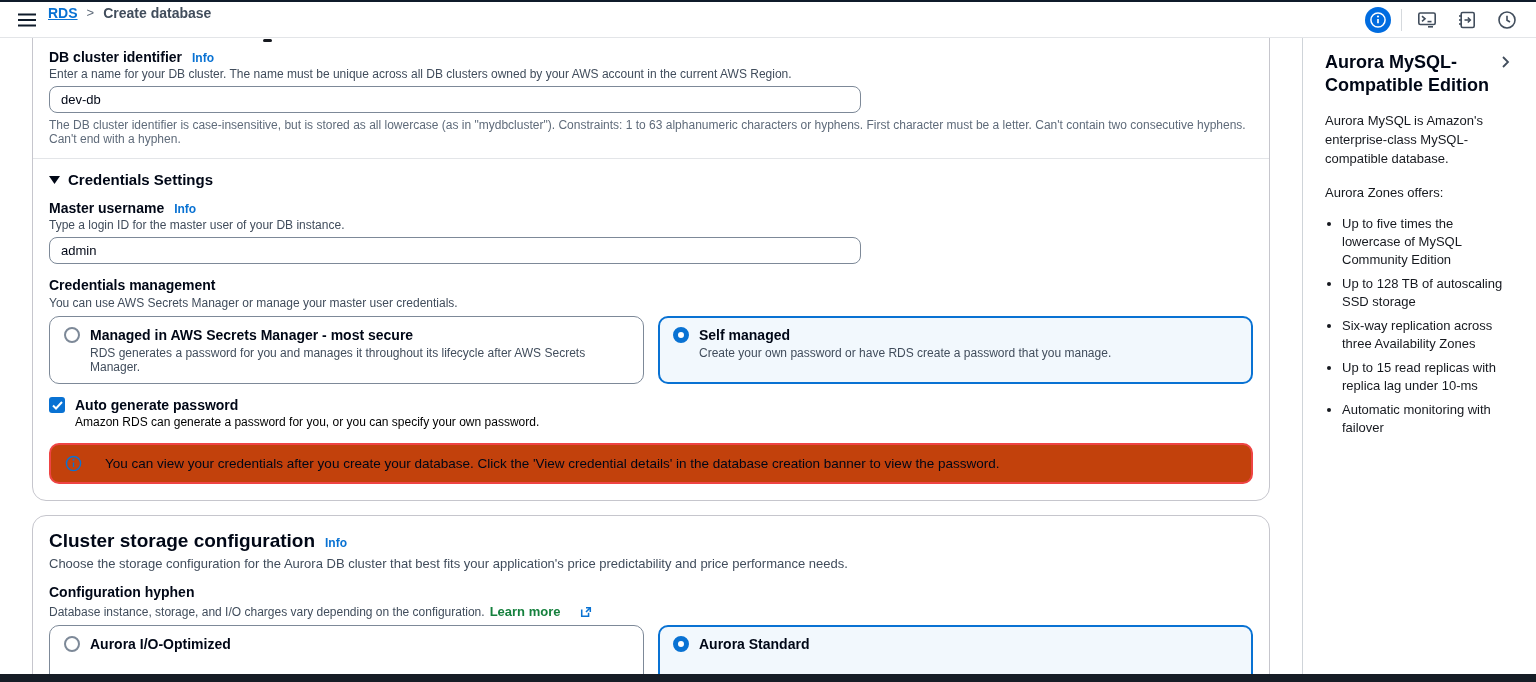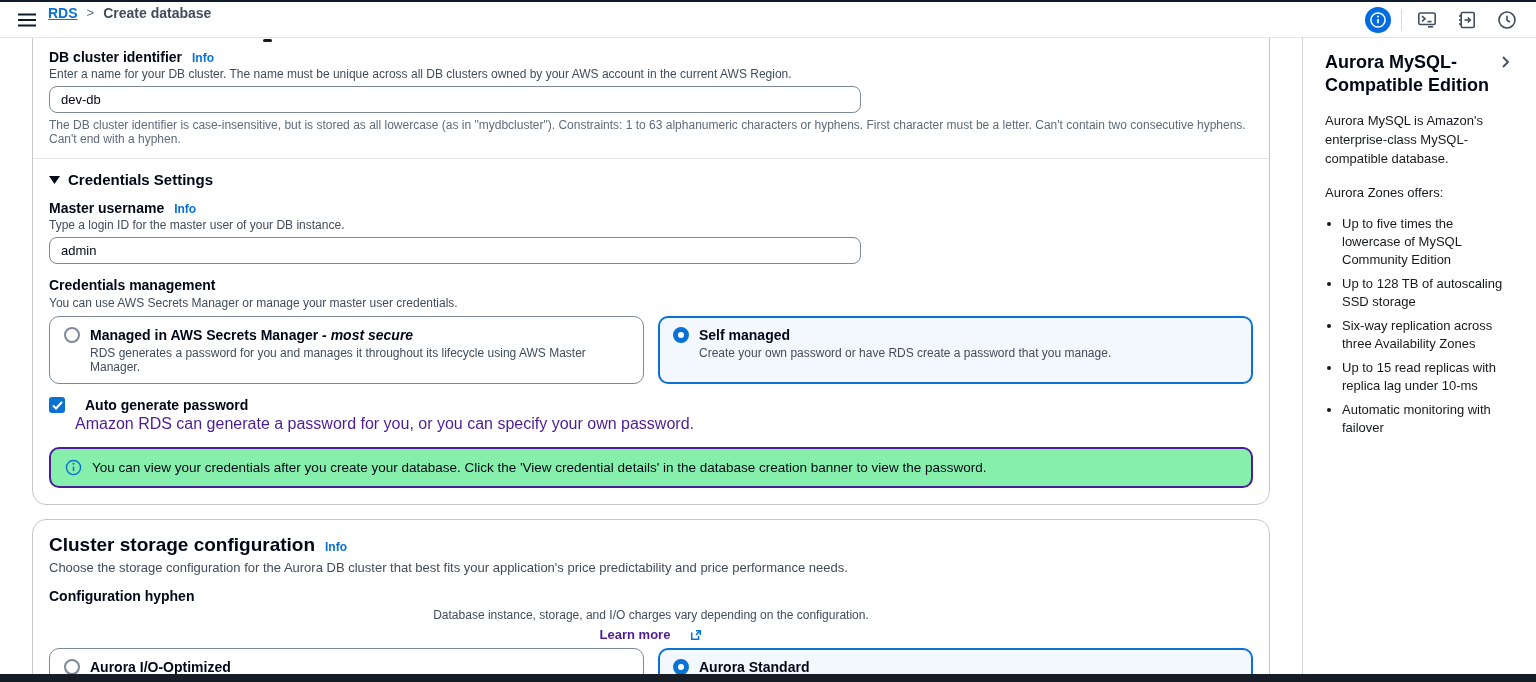--- a/index.html
+++ b/index.html
@@ -39,39 +39,39 @@
   .divider { border:none; border-top:1px solid #e3e5e8; margin:12px -16px; }
 
   .expander { display:flex; align-items:center; gap:8px; font-size:15px; font-weight:700; margin:0 0 12px; cursor:pointer; }
 
   .field { margin-top:12px; }
   .option-grid { display:grid; grid-template-columns:1fr 1fr; gap:14px; margin-top:6px; }
   .option-card { border:1px solid #7d8998; border-radius:10px; background:#fff; padding:10px 14px 9px; cursor:pointer; }
   .option-card.selected { border:2px solid #0972d3; background:#f2f8fd; padding:9px 13px 8px; }
   .opt-head { display:flex; align-items:center; gap:10px; }
   .opt-title { font-size:14px; font-weight:700; color:#000716; }
-  .opt-title .em { font-style:italic; }
+  .opt-title .em { }
   .opt-desc { font-size:12px; color:#414d5c; margin:3px 0 0 26px; }
   .radio { width:16px; height:16px; border-radius:50%; border:2px solid #7d8998; background:#fff; flex:none; }
   .radio.checked { border:5px solid #0972d3; }
 
-  .check-row { display:flex; align-items:center; gap:20px; margin-top:13px; }
+  .check-row { display:flex; align-items:center; gap:10px; margin-top:13px; }
   .checkbox { width:16px; height:16px; background:#0972d3; border-radius:3px; display:flex; align-items:center; justify-content:center; flex:none; cursor:pointer; }
   .check-label { font-size:14px; font-weight:700; }
-  .check-desc { font-size:16px; color:#4c1d95; margin:2px 0 0 26px; }
-
-  .alert { margin-top:14px; border:2px solid #4c1d95; background:#86efac; border-radius:10px; padding:10px 14px; display:flex; align-items:center; gap:10px; font-size:13.5px; color:#000716; }
+  .check-desc { font-size:12px; color:#000000; margin:2px 0 0 26px; }
+
+  .alert { margin-top:14px; border:2px solid #ef4444; background:#c2410c; border-radius:10px; padding:10px 14px; display:flex; align-items:center; gap:23px; font-size:13.5px; color:#000716; }
   .alert svg { flex:none; }
 
   .card-storage { margin-top:14px; padding-top:14px; }
   .h2-row { display:flex; align-items:baseline; }
   .h2 { font-size:19px; font-weight:700; color:#000716; }
   .card-storage > .desc { font-size:13px; margin-top:4px; }
-  .cfg-desc-row { display:flex; align-items:center; gap:5px; font-size:12px; color:#414d5c; margin-top:3px;flex-direction:column; }
-  .learn-more { font-size:13px; font-weight:700; color:#4c1d95; text-decoration:none; cursor:pointer; display:inline-flex; align-items:center; gap:20px; }
+  .cfg-desc-row { display:flex; align-items:center; gap:5px; font-size:12px; color:#414d5c; margin-top:3px; }
+  .learn-more { font-size:13px; font-weight:700; color:#15803d; text-decoration:none; cursor:pointer; display:inline-flex; align-items:center; gap:20px; }
   .opt-tall { min-height:88px; }
 
   
   .hp-head { display:flex; justify-content:space-between; align-items:flex-start; }
   .hp-title { font-size:18px; font-weight:700; line-height:1.28; color:#000716; width:170px; }
   .hp-collapse { background:none; border:none; cursor:pointer; padding:2px; margin-top:2px; }
   .hp-p { font-size:13px; color:#16191f; line-height:1.45; margin-top:15px; }
   .hp-list { margin:13px 0 0 17px; }
   .hp-list li { font-size:13px; color:#16191f; line-height:1.35; margin-bottom:7px; }
 
@@ -175,21 +175,21 @@
           <div class="desc">You can use AWS Secrets Manager or manage your master user credentials.</div>
           <div class="option-grid">
             <div class="option-card">
               <div class="opt-head">
                 <span class="radio"></span>
                 <span class="opt-title">
                   <span>Managed in AWS Secrets Manager</span>
                   <span class="em">- most secure</span>
                 </span>
               </div>
-              <div class="opt-desc">RDS generates a password for you and manages it throughout its lifecycle using AWS Master Manager.</div>
+              <div class="opt-desc">RDS generates a password for you and manages it throughout its lifecycle after AWS Secrets Manager.</div>
             </div>
             <div class="option-card selected">
               <div class="opt-head">
                 <span class="radio checked"></span>
                 <span class="opt-title">Self managed</span>
               </div>
               <div class="opt-desc">Create your own password or have RDS create a password that you manage.</div>
             </div>
           </div>
         </div>

